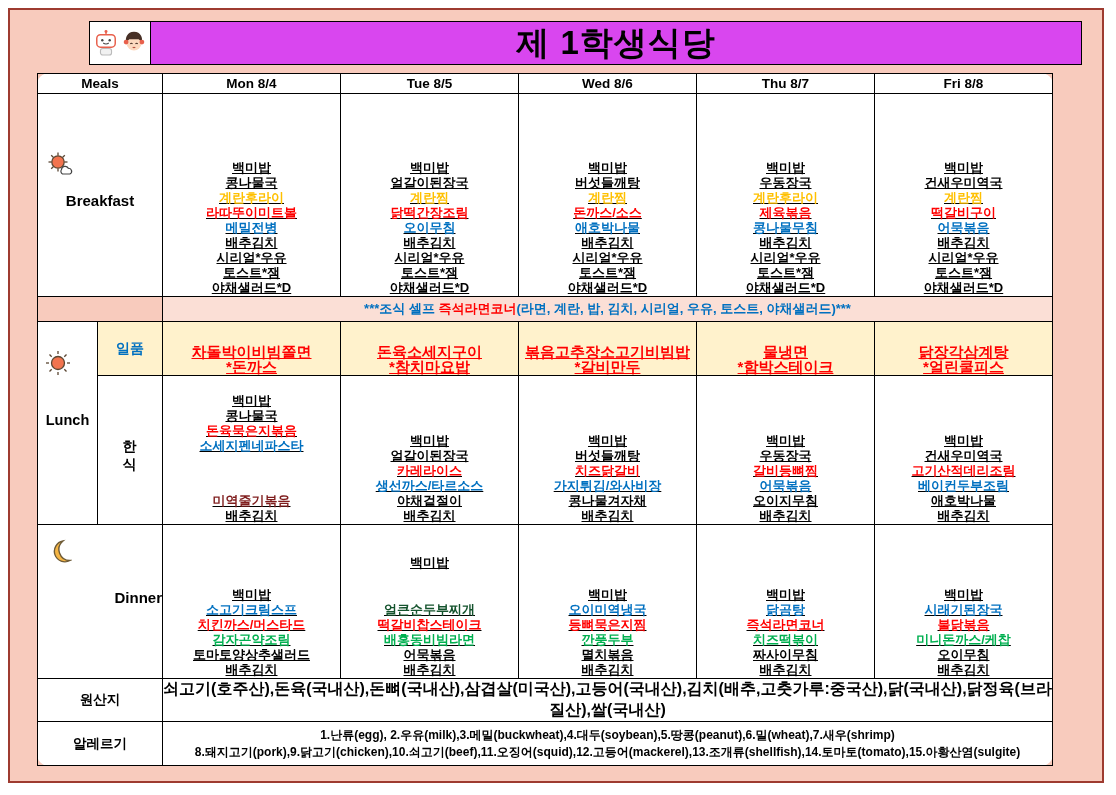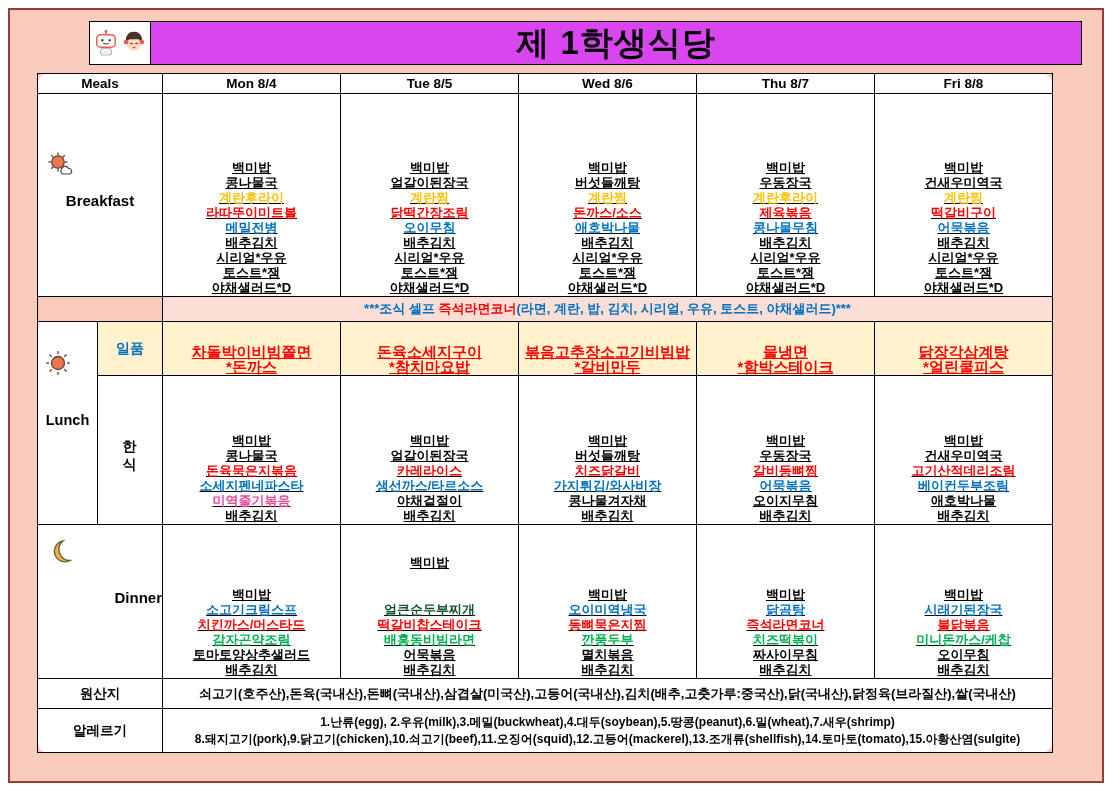--- a/index.html
+++ b/index.html
@@ -46,21 +46,21 @@
   .hansik-cell{text-align:center;}
   .hansik-label{writing-mode:vertical-rl;text-orientation:upright;font-size:14px;letter-spacing:4px;color:#000;margin:0 auto;}
   .ilpum-menu{background:#fff2cc;}
   
   .banner-spacer{background:#f8cbbd;}
   .banner-cell{background:#fbdfd6;text-align:center;font-size:13px;}
   .banner-blue{color:#0070c0;}
   .banner-red{color:#ff0000;}
   
   .side-label{ text-align:center;font-size:13.5px;color:#000;}
-  .origin-cell{text-align:center;font-size:13px;color:#000;}
+  .origin-cell{text-align:center;font-size:16px;color:#000;}
   .allergy-cell{text-align:center;font-size:12px;line-height:17px;color:#000;}
 </style>
 </head>
 <body>
 
 <div class="page">
 
   <div class="titlebar">
     <div class="iconcell">
       <svg width="24" height="30" viewBox="0 0 26 30">
@@ -255,21 +255,21 @@
     <tr style="height:149px;">
       <td class="hansik-cell">
         <span class="hansik-label">한식</span>
       </td>
       <td>
             <div class="stack hstack">
               <div style="color: rgb(0, 0, 0);">백미밥</div>
               <div style="color: rgb(0, 0, 0);">콩나물국</div>
               <div style="color: rgb(255, 0, 0);">돈육묵은지볶음</div>
               <div style="color: rgb(0, 112, 192);">소세지펜네파스타</div>
-              <div style="color: #ec4899;">미역줄기볶음</div>
+              <div style="color: #7f1d1d; margin-top: 40px;">미역줄기볶음</div>
               <div style="color: rgb(0, 0, 0);">배추김치</div>
             </div>
           </td>
       <td>
             <div class="stack hstack">
               <div style="color: rgb(0, 0, 0);">백미밥</div>
               <div style="color: rgb(0, 0, 0);">얼갈이된장국</div>
               <div style="color: rgb(255, 0, 0);">카레라이스</div>
               <div style="color: rgb(0, 112, 192);">생선까스/타르소스</div>
               <div style="color: rgb(0, 0, 0);">야채겉절이</div>

